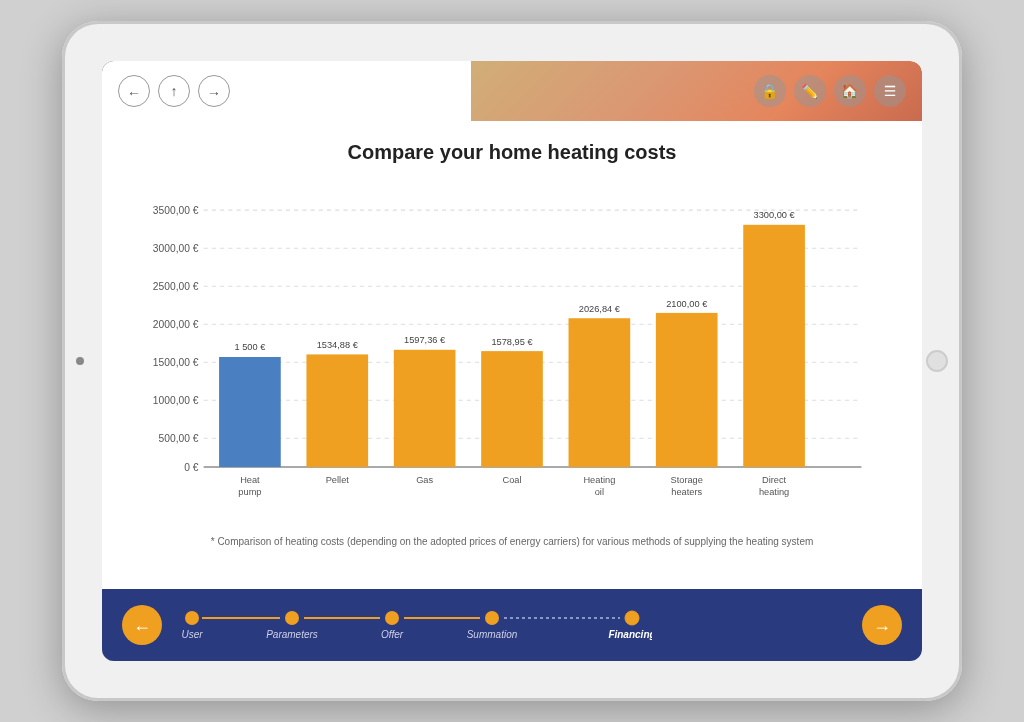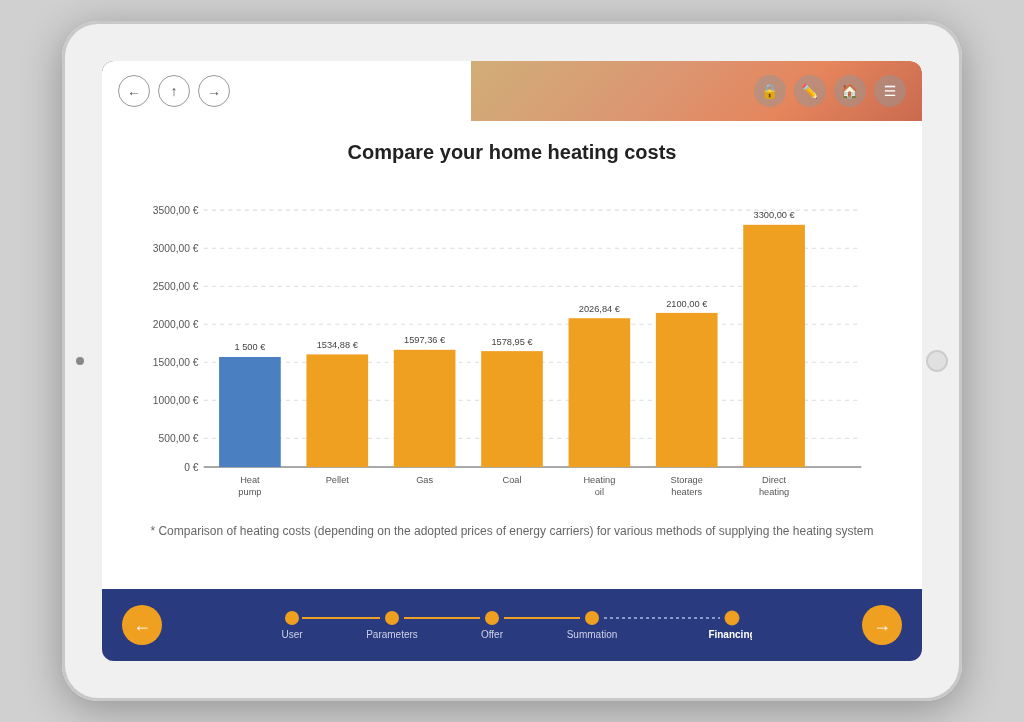--- a/index.html
+++ b/index.html
@@ -164,24 +164,24 @@
       position: relative;
       text-decoration: underline;
     }
 
     .chart-svg {
       width: 100%;
       height: 100%;
     }
 
     .chart-note {
-      font-size: 12px;
+      font-size: 10px;
       color: #666;
       text-align: center;
-      margin-top: 0;
+      margin-top: 12px;
     }
 
     
     .bottom-bar {
       height: 72px;
       background: #2a3a7e;
       display: flex;
       align-items: center;
       justify-content: space-between;
       padding: 0 20px;
@@ -200,23 +200,23 @@
       cursor: pointer;
       color: white;
       font-size: 18px;
       font-weight: bold;
     }
 
     .progress-steps {
       flex: 1;
       display: flex;
       align-items: center;
-      justify-content: center;
       gap: 0;
       padding: 0 10px;
+      font-style: italic;
     }
   </style>
 </head>
 <body>
 
 <div class="tablet-frame">
   <div class="tablet-button-left"></div>
   <div class="tablet-button-right"></div>
 
   <div class="tablet-screen">

